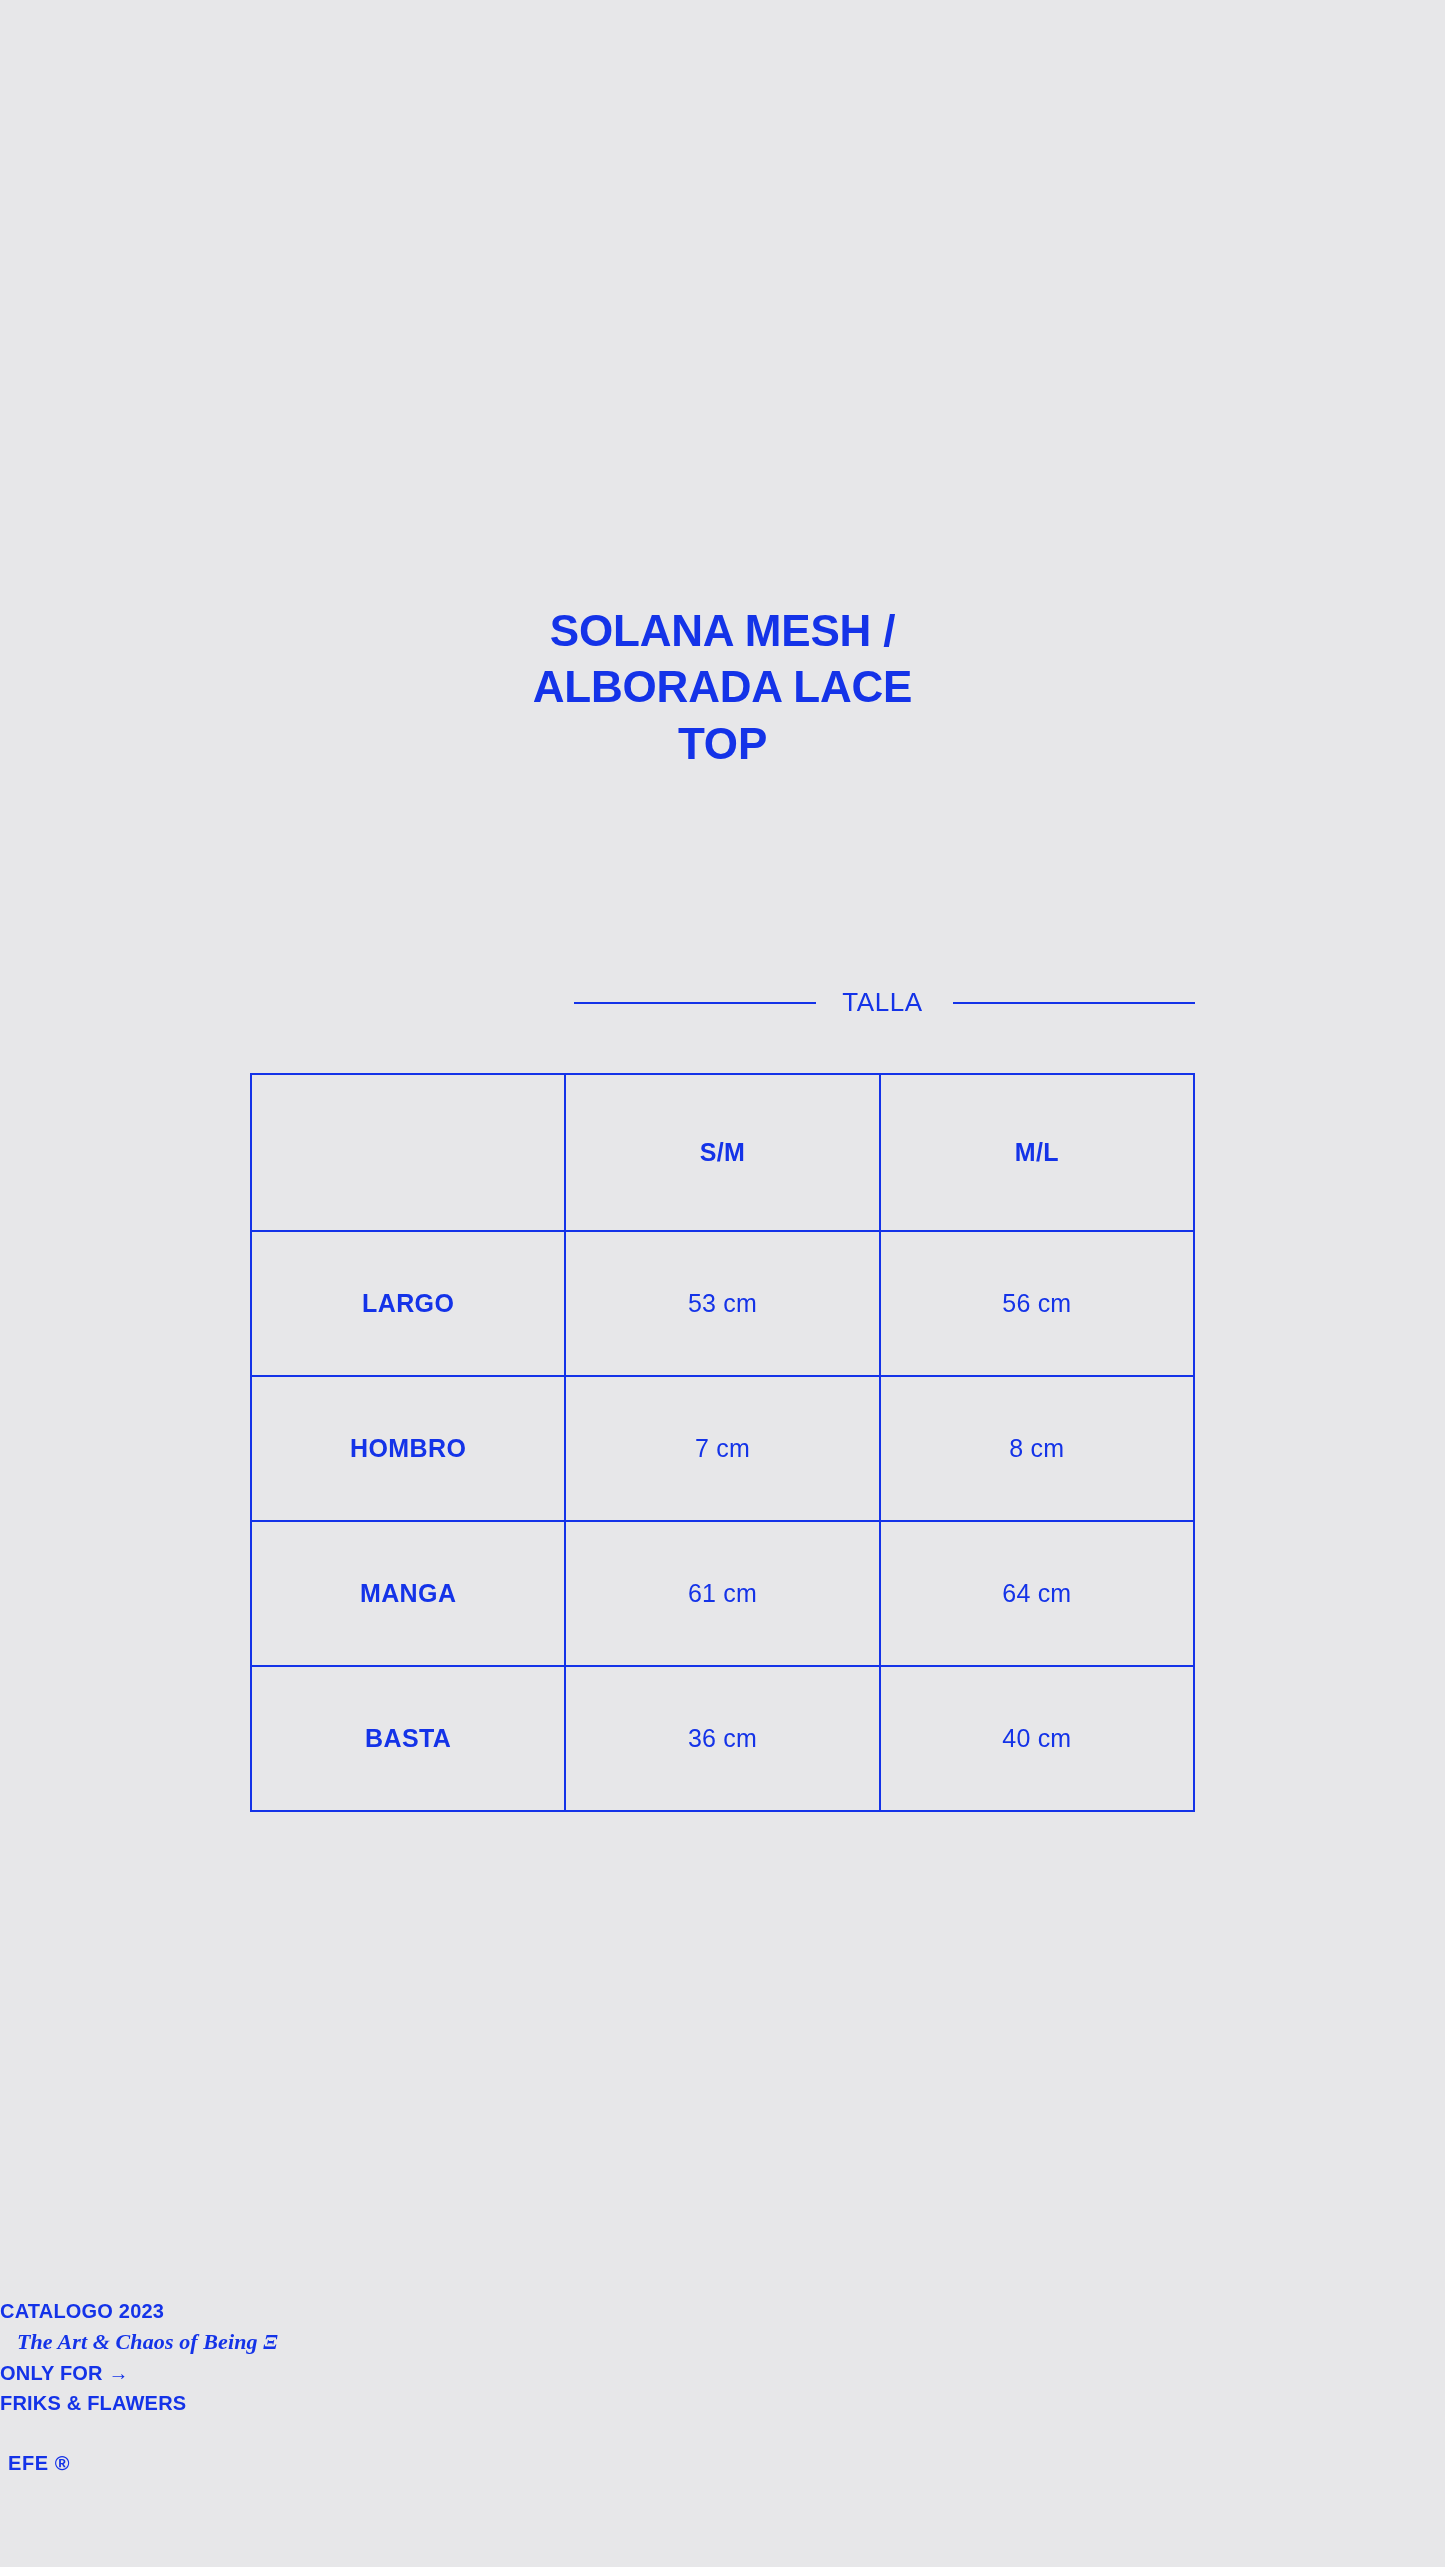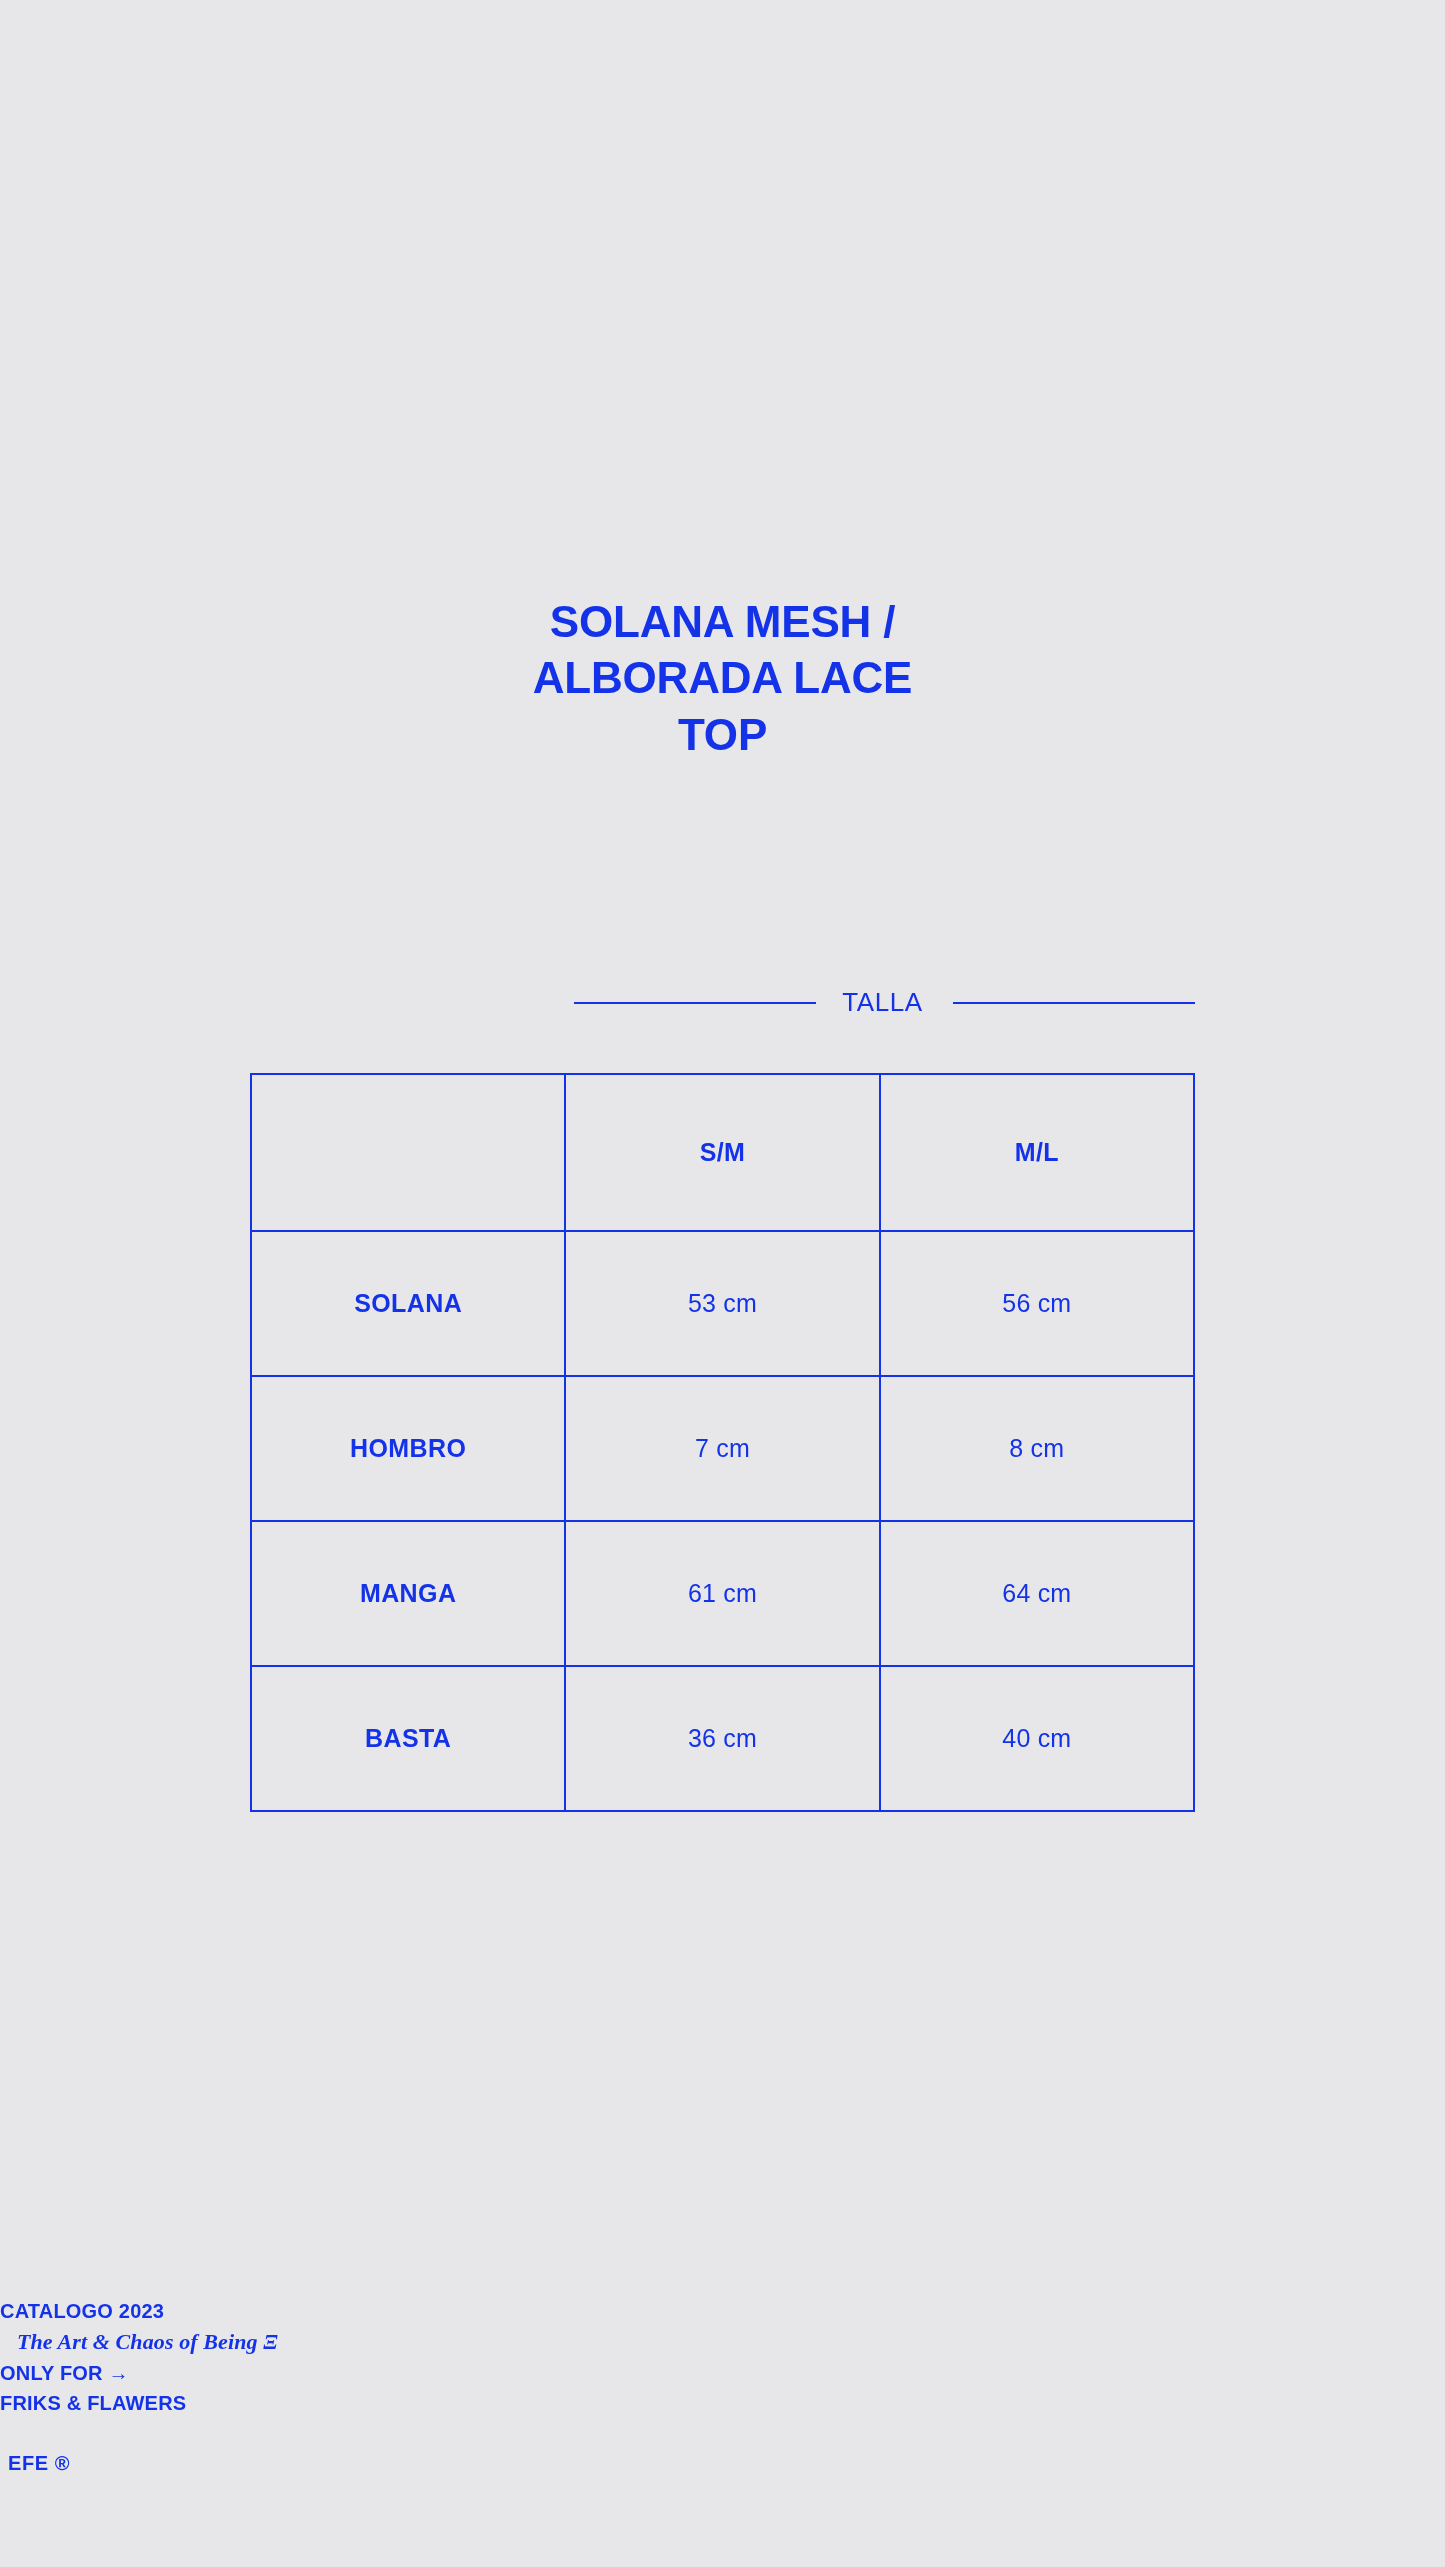--- a/index.html
+++ b/index.html
@@ -30,21 +30,21 @@
     top: 594px;
     width: 1445px;
     text-align: center;
   }
   .title {
     font-size: 44px;
     font-weight: bold;
     line-height: 1.28;
     letter-spacing: -0.2px;
     color: #1433e8;
-    margin: 0 auto;
+    margin: 9px auto;
     width: 560px;
     white-space: pre-line;
   }
 
   
   .talla-row {
     position: absolute;
     left: 250px;
     top: 990px;
     width: 945px;
@@ -156,21 +156,21 @@
   <table class="size-table">
     <thead>
       <tr>
         <th class="blank"></th>
         <th>S/M</th>
         <th>M/L</th>
       </tr>
     </thead>
     <tbody>
       <tr>
-        <td class="rowlabel">SOLANA</td>
+        <td class="rowlabel">LARGO</td>
         <td>53 cm</td>
         <td>56 cm</td>
       </tr>
       <tr>
         <td class="rowlabel">HOMBRO</td>
         <td>7 cm</td>
         <td>8 cm</td>
       </tr>
       <tr>
         <td class="rowlabel">MANGA</td>

